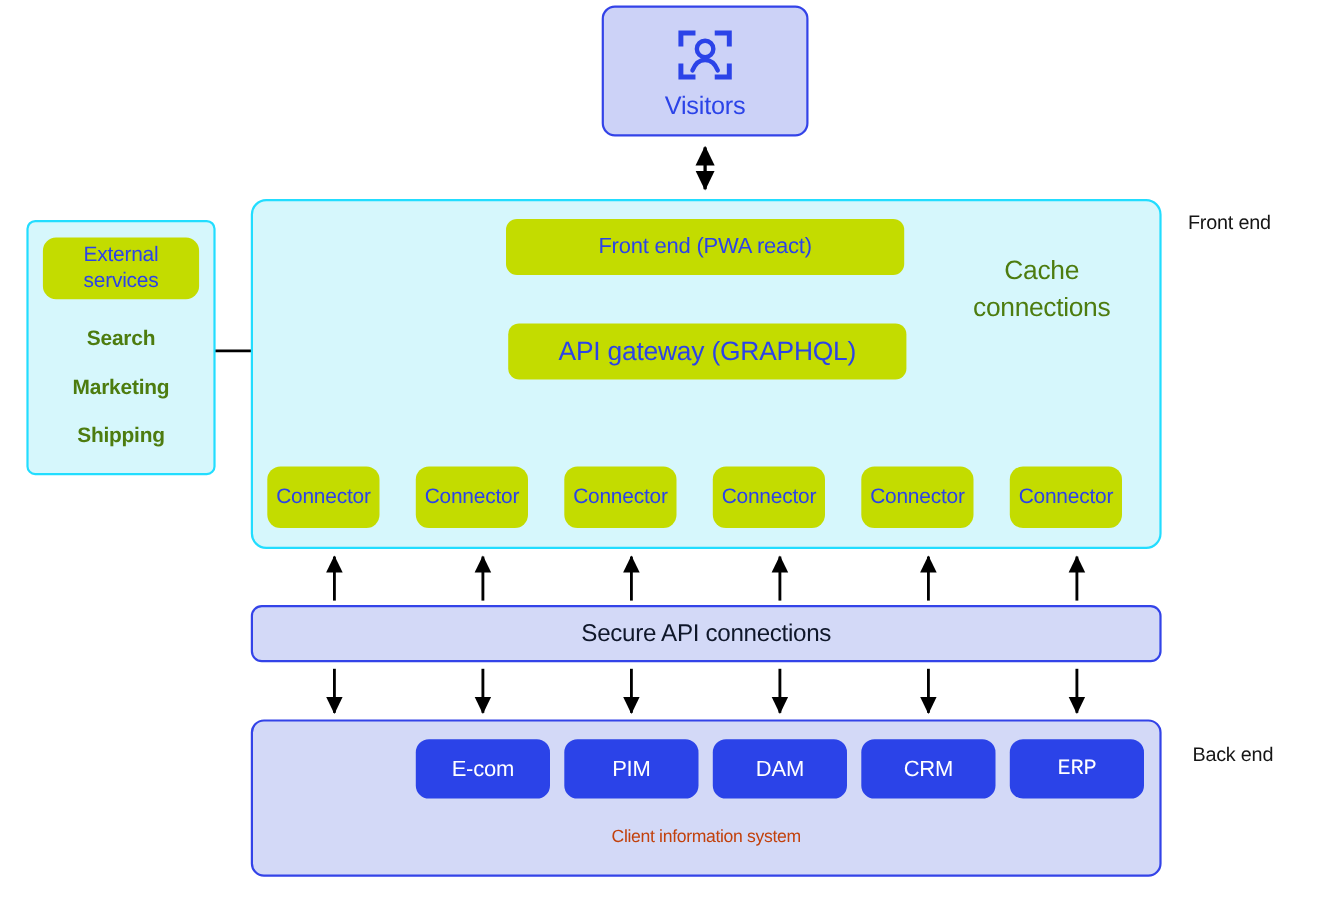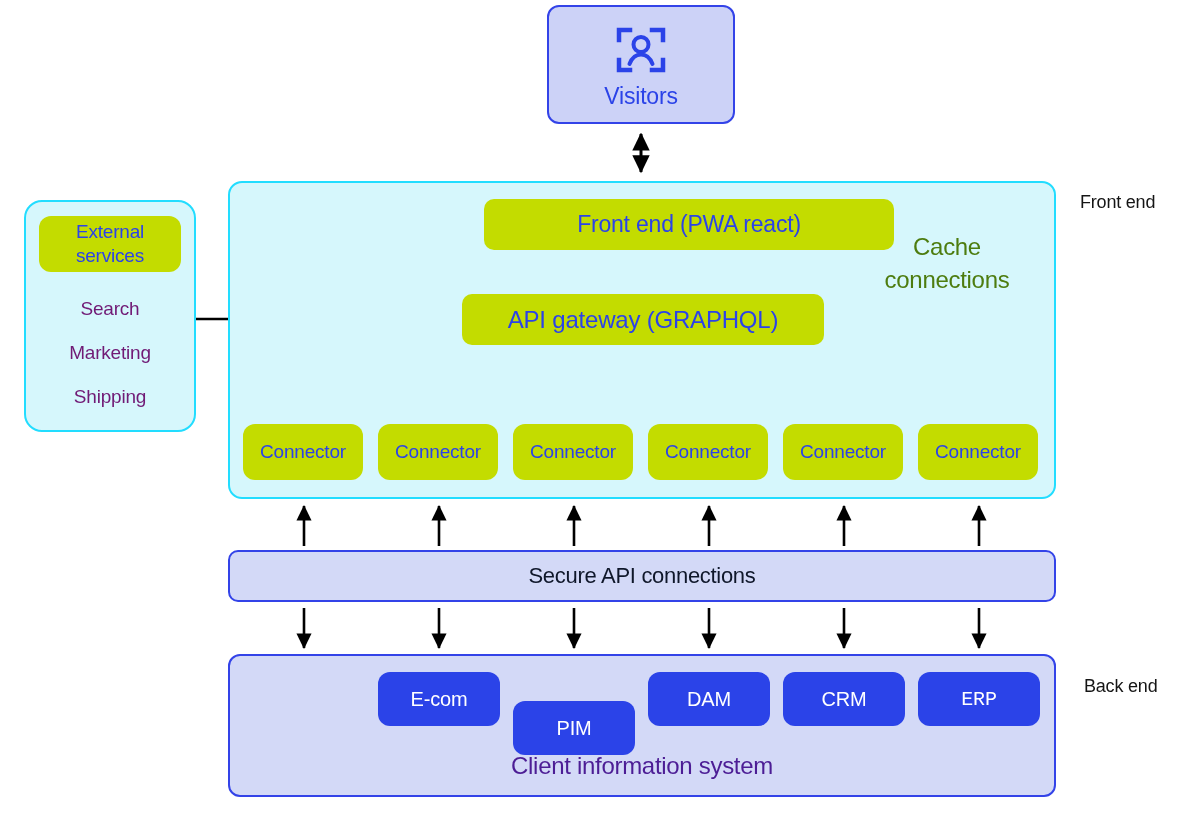--- a/index.html
+++ b/index.html
@@ -72,68 +72,69 @@
   .green-node {
     background: #c3dc00;
     border-radius: 10px;
     display: flex;
     align-items: center;
     justify-content: center;
     color: #2b43e8;
     letter-spacing: -0.2px;
   }
   .node-frontend-app {
-    left: 484px; top: 199px;
-    width: 410px; height: 51px;
-    font-size: 23px;
+    left: 460px; top: 199px;
+    width: 362px; height: 51px;
+    font-size: 20px;
   }
   .node-api-gateway {
     left: 462px; top: 294px;
     width: 362px; height: 51px;
     font-size: 24px;
   }
   .connector-node {
     top: 424px;
-    width: 120px; height: 56px;
+    width: 102px; height: 56px;
     font-size: 19px;
     border-radius: 12px;
     text-align: right;
   }
 
   
   .external-box {
     left: 24px; top: 200px;
     width: 172px; height: 232px;
     background: #d6f7fc;
     border: 2px solid #22ddff;
-    border-radius: 18px;
+    border-radius: 8px;
     display: flex;
     flex-direction: column;
     align-items: center;
   }
   .external-title {
     margin-top: 14px;
     width: 142px; height: 56px;
     background: #c3dc00;
     border-radius: 12px;
     display: flex;
     flex-direction: column;
     align-items: center;
     justify-content: center;
     color: #2b43e8;
     font-size: 19px;
     line-height: 24px;
     letter-spacing: -0.2px;
     text-align: center;
   }
   .external-item {
-    color: #701a75;
+    color: #4d7c0f;
     font-size: 19px;
     letter-spacing: -0.2px;
     margin-top: 22px;
+    font-weight: bold;
   }
   .external-item.first { margin-top: 26px; }
 
   
   .secure-bar {
     left: 228px; top: 550px;
     width: 828px; height: 52px;
     background: #d3d9f7;
     border: 2px solid #3343e8;
     border-radius: 10px;
@@ -150,22 +151,22 @@
     left: 228px; top: 654px;
     width: 828px; height: 143px;
     background: #d3d9f7;
     border: 2px solid #3343e8;
     border-radius: 12px;
   }
   .backend-title {
     left: 228px; top: 752px;
     width: 828px;
     text-align: center;
-    color: #4c1d95;
-    font-size: 24px;
+    color: #c2410c;
+    font-size: 16px;
     letter-spacing: -0.3px;
   }
   .backend-node {
     top: 672px;
     width: 122px; height: 54px;
     background: #2b43e8;
     border-radius: 12px;
     display: flex;
     align-items: center;
     justify-content: center;
@@ -269,20 +270,20 @@
     <div class="external-item first">Search</div>
     <div class="external-item">Marketing</div>
     <div class="external-item">Shipping</div>
   </div>
 
   <div class="abs secure-bar">Secure API connections</div>
 
   <div class="abs backend-container"></div>
 
   <div class="abs backend-node" style="left:378px;">E-com</div>
-  <div class="abs backend-node" style="left:513px;margin-top:29px;">PIM</div>
+  <div class="abs backend-node" style="left:513px;">PIM</div>
   <div class="abs backend-node" style="left:648px;">DAM</div>
   <div class="abs backend-node" style="left:783px;">CRM</div>
   <div class="abs backend-node" style="left:918px;font-family:Liberation Mono, monospace;">ERP</div>
 
   <div class="abs backend-title">Client information system</div>
 
 </div>
 
 </body></html>

